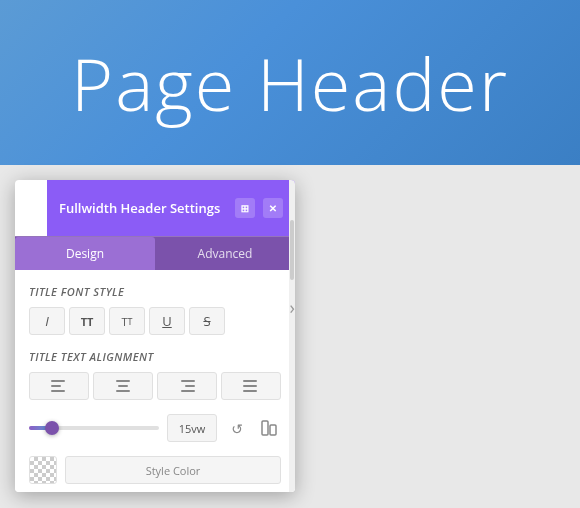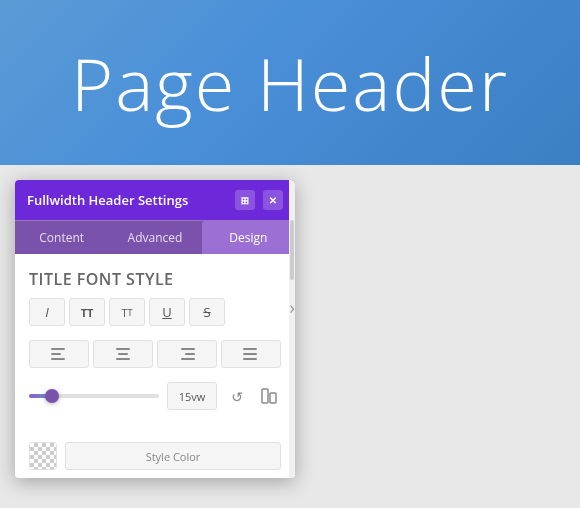--- a/index.html
+++ b/index.html
@@ -41,28 +41,29 @@
       top: 15px;
       left: 15px;
       width: 280px;
       background: #fff;
       border-radius: 4px;
       box-shadow: 0 4px 20px rgba(0,0,0,0.3);
       overflow: hidden;
     }
 
     .panel-header {
-      background: #6d28d9;
+      background: #8b5cf6;
       color: white;
-      padding: 10px 12px;
+      padding: 18px 12px;
       display: flex;
       align-items: center;
       justify-content: space-between;
       font-size: 13px;
       font-weight: 600;
+      margin-left: 32px;
     }
     .panel-header-title {
       flex: 1;
     }
     .panel-header-icons {
       display: flex;
       gap: 8px;
     }
     .header-icon {
       width: 20px;
@@ -98,26 +99,27 @@
       border-radius: 3px 3px 0 0;
     }
 
     
     .panel-content {
       padding: 14px 14px 8px;
       background: #fff;
     }
 
     .section-label {
-      font-size: 16px;
+      font-size: 11px;
       color: #666;
       margin-bottom: 8px;
       font-weight: 600;
       text-transform: uppercase;
       letter-spacing: 0.5px;
+      font-style: italic;
     }
 
     
     .style-buttons {
       display: flex;
       gap: 4px;
       margin-bottom: 14px;
     }
     .style-btn {
       width: 36px;
@@ -174,21 +176,21 @@
     .align-right .align-lines .align-line:nth-child(2) { width: 10px; margin-left: auto; }
     .align-right .align-lines .align-line:nth-child(3) { width: 14px; margin-left: auto; }
 
     .align-justify .align-lines .align-line { width: 14px; }
 
     
     .size-row {
       display: flex;
       align-items: center;
       gap: 8px;
-      margin-bottom: 32px;
+      margin-bottom: 14px;
     }
     .size-slider-container {
       flex: 1;
       position: relative;
       height: 4px;
     }
     .size-slider-track {
       width: 100%;
       height: 4px;
       background: #e0e0e0;
@@ -302,36 +304,36 @@
 
     <div class="panel-header">
       <span class="panel-header-title">Fullwidth Header Settings</span>
       <div class="panel-header-icons">
         <div class="header-icon">⊞</div>
         <div class="header-icon">✕</div>
       </div>
     </div>
 
     <div class="panel-tabs">
-      <div class="tab">Content</div>
+      <div class="tab active">Design</div>
       <div class="tab">Advanced</div>
-      <div class="tab active">Design</div>
     </div>
 
     <div class="panel-content">
 
       <div class="section-label">Title Font Style</div>
       <div class="style-buttons">
         <div class="style-btn italic">I</div>
         <div class="style-btn" style="font-size:11px; font-weight:bold;text-align:right;">TT</div>
         <div class="style-btn" style="font-size:11px;">T<span style="font-size:9px;">T</span></div>
         <div class="style-btn" style="text-decoration:underline;">U</div>
         <div class="style-btn" style="text-decoration:line-through;">S</div>
       </div>
 
+      <div class="section-label">Title Text Alignment</div>
       <div class="align-buttons">
         <div class="align-btn align-left">
           <div class="align-lines">
             <div class="align-line" style="width:14px;"></div>
             <div class="align-line" style="width:10px;"></div>
             <div class="align-line" style="width:14px;"></div>
           </div>
         </div>
         <div class="align-btn align-center">
           <div class="align-lines" style="align-items:center;">

